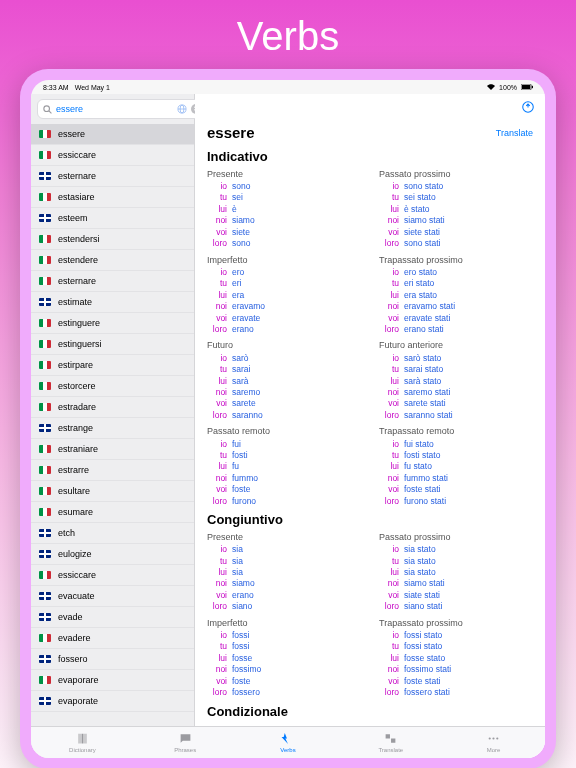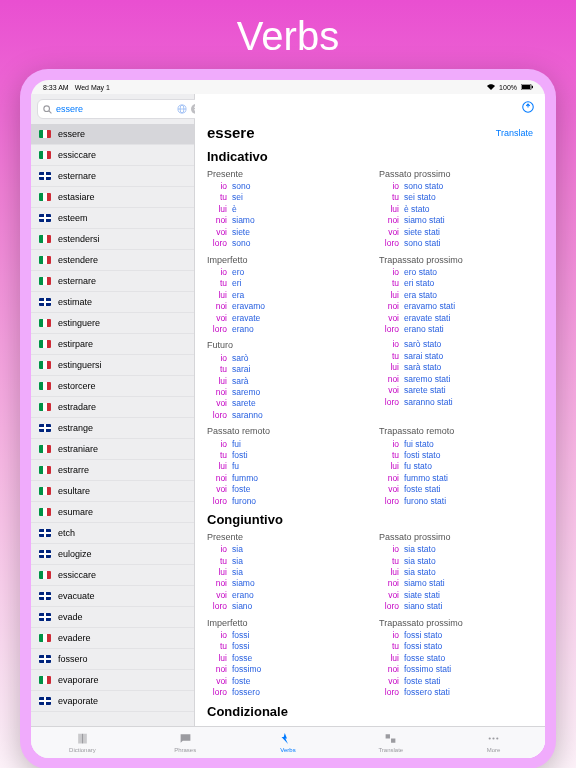--- a/index.html
+++ b/index.html
@@ -137,25 +137,25 @@
             <div class="row">
               <div class="flag flag-en"></div>
               <span>estimate</span>
             </div>
             <div class="row">
               <div class="flag flag-it"></div>
               <span>estinguere</span>
             </div>
             <div class="row">
               <div class="flag flag-it"></div>
+              <span>estinguersi</span>
+            </div>
+            <div class="row">
+              <div class="flag flag-it"></div>
               <span>estirpare</span>
-            </div>
-            <div class="row">
-              <div class="flag flag-it"></div>
-              <span>estinguersi</span>
             </div>
             <div class="row">
               <div class="flag flag-it"></div>
               <span>estorcere</span>
             </div>
             <div class="row">
               <div class="flag flag-it"></div>
               <span>estradare</span>
             </div>
             <div class="row">
@@ -366,20 +366,21 @@
                 <div class="cj">
                   <span class="pr">voi</span>
                   <span class="fm">sarete</span>
                 </div>
                 <div class="cj">
                   <span class="pr">loro</span>
                   <span class="fm">saranno</span>
                 </div>
               </div>
               <div class="tcol">
+                <div class="tname">Futuro anteriore</div>
                 <div class="cj">
                   <span class="pr">io</span>
                   <span class="fm">sarò stato</span>
                 </div>
                 <div class="cj">
                   <span class="pr">tu</span>
                   <span class="fm">sarai stato</span>
                 </div>
                 <div class="cj">
                   <span class="pr">lui</span>

